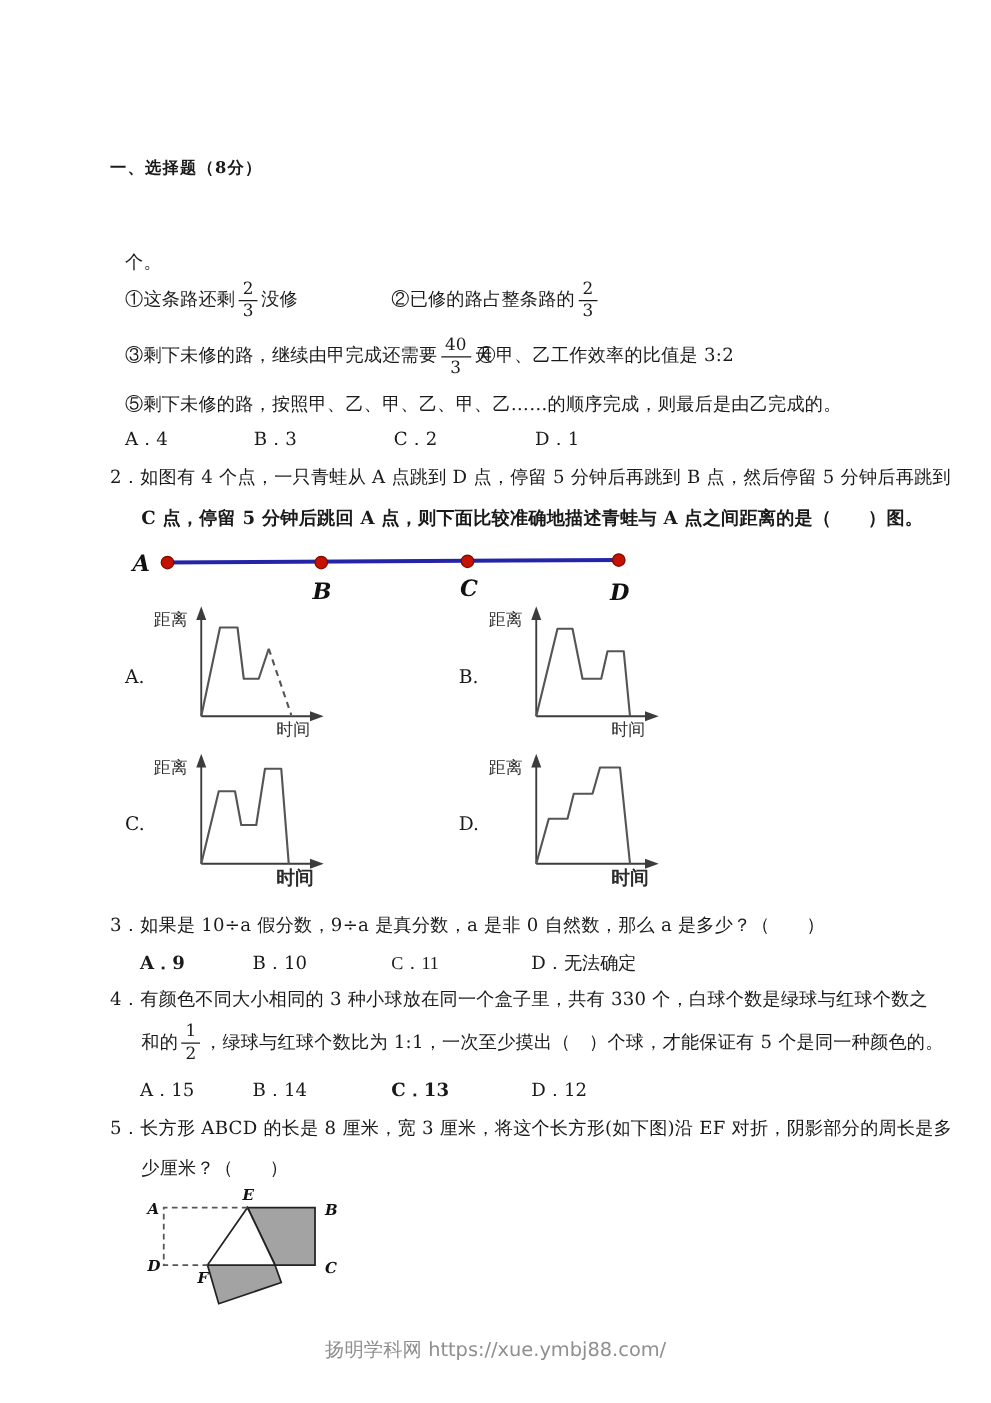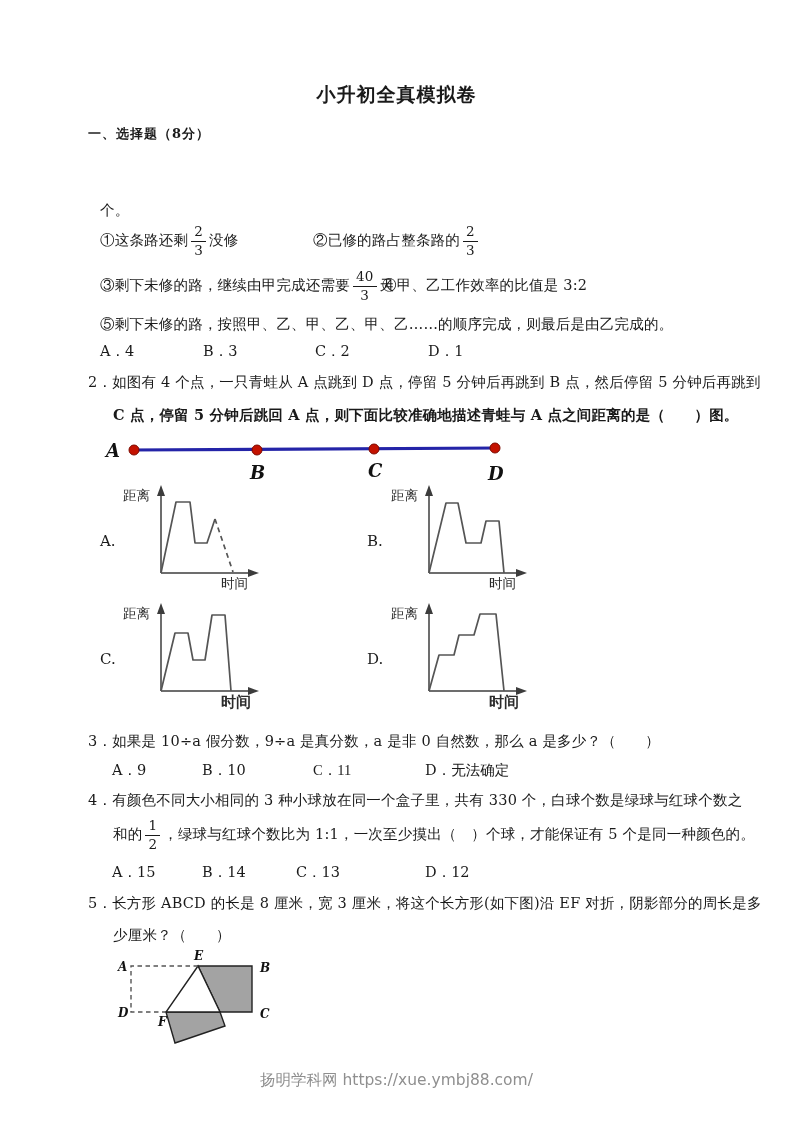--- a/index.html
+++ b/index.html
@@ -32,21 +32,20 @@
   .fig-edge { stroke:#222222; stroke-width:1.4; }
   .fig-dash { fill:none; stroke:#555555; stroke-width:1.4; stroke-dasharray:4.5,3.5; }
   .footer { width:793px; text-align:center; font-size:15.5px; color:#8f8f8f;
             font-family:"DejaVu Sans","Liberation Sans",sans-serif; }
 </style>
 </head>
 <body>
 
 <div class="page">
 
-  <div class="abs title" style="top:82px; left:0;">小升初全真模拟卷</div>
   <div class="abs section-h" style="top:125px; left:88px;">一、选择题（8分）</div>
 
   <div class="abs t" style="top:200px; left:100px;">个。</div>
 
   <div class="abs t frac-row" style="top:219px; left:100px;">
     <span>①这条路还剩</span><span class="frac"><span class="num">2</span><span class="den">3</span></span><span>没修</span>
   </div>
   <div class="abs t frac-row" style="top:219px; left:313px;">
     <span>②已修的路占整条路的</span><span class="frac"><span class="num">2</span><span class="den">3</span></span>
   </div>
@@ -117,32 +116,32 @@
     <line x1="43" y1="12" x2="43" y2="93" class="axis"></line>
     <polygon points="43,5 39,16 47,16" class="axis-fill"></polygon>
     <line x1="43" y1="93" x2="133" y2="93" class="axis"></line>
     <polygon points="141,93 130,89 130,97" class="axis-fill"></polygon>
     <text x="5" y="20" class="axis-label">距离</text>
     <text x="103" y="109" class="axis-label" style="font-size:15px; font-weight:bold;">时间</text>
     <polyline class="curve" points="43,93 53,57 68,57 73,37 88,37 94,16 110,16 118,93"></polyline>
   </svg>
 
   <div class="abs t" style="top:731px; left:88px;">3．如果是 10÷a 假分数，9÷a 是真分数，a 是非 0 自然数，那么 a 是多少？（　　）</div>
-  <div class="opt" style="top:761px; left:112px;">A．9</div>
+  <div class="opt" style="top:761px; left:112px;font-weight:bold;">A．9</div>
   <div class="opt" style="top:761px; left:202px;">B．10</div>
   <div class="opt" style="top:761px; left:313px;font-family:Liberation Serif, serif;">C．11</div>
   <div class="opt" style="top:761px; left:425px;">D．无法确定</div>
 
   <div class="abs t" style="top:790px; left:88px;">4．有颜色不同大小相同的 3 种小球放在同一个盒子里，共有 330 个，白球个数是绿球与红球个数之</div>
   <div class="abs t frac-row" style="top:812px; left:113px; line-height:44px;">
     <span>和的</span><span class="frac"><span class="num">1</span><span class="den">2</span></span><span>，绿球与红球个数比为 1:1，一次至少摸出（　）个球，才能保证有 5 个是同一种颜色的。</span>
   </div>
   <div class="opt" style="top:863px; left:112px;">A．15</div>
   <div class="opt" style="top:863px; left:202px;">B．14</div>
-  <div class="opt" style="top:863px; left:296px;">C．13</div>
+  <div class="opt" style="top:863px; left:313px;font-weight:bold;">C．13</div>
   <div class="opt" style="top:863px; left:425px;">D．12</div>
 
   <div class="abs t" style="top:893px; left:88px;">5．长方形 ABCD 的长是 8 厘米，宽 3 厘米，将这个长方形(如下图)沿 EF 对折，阴影部分的周长是多</div>
   <div class="abs t" style="top:925px; left:113px;">少厘米？（　　）</div>
 
   <svg style="left:110px; top:948px;" width="175" height="115" viewBox="0 0 175 115">
     <polygon points="88,18 142,18 142,64 110,64" class="fig-edge" fill="#a3a3a3"></polygon>
     <polygon points="56,64 65,95 115,78 110,64" class="fig-edge" fill="#a3a3a3"></polygon>
     <polygon points="88,18 56,64 110,64" fill="#ffffff" class="fig-edge"></polygon>
     <polyline points="88,18 21,18 21,64 56,64" class="fig-dash"></polyline>

